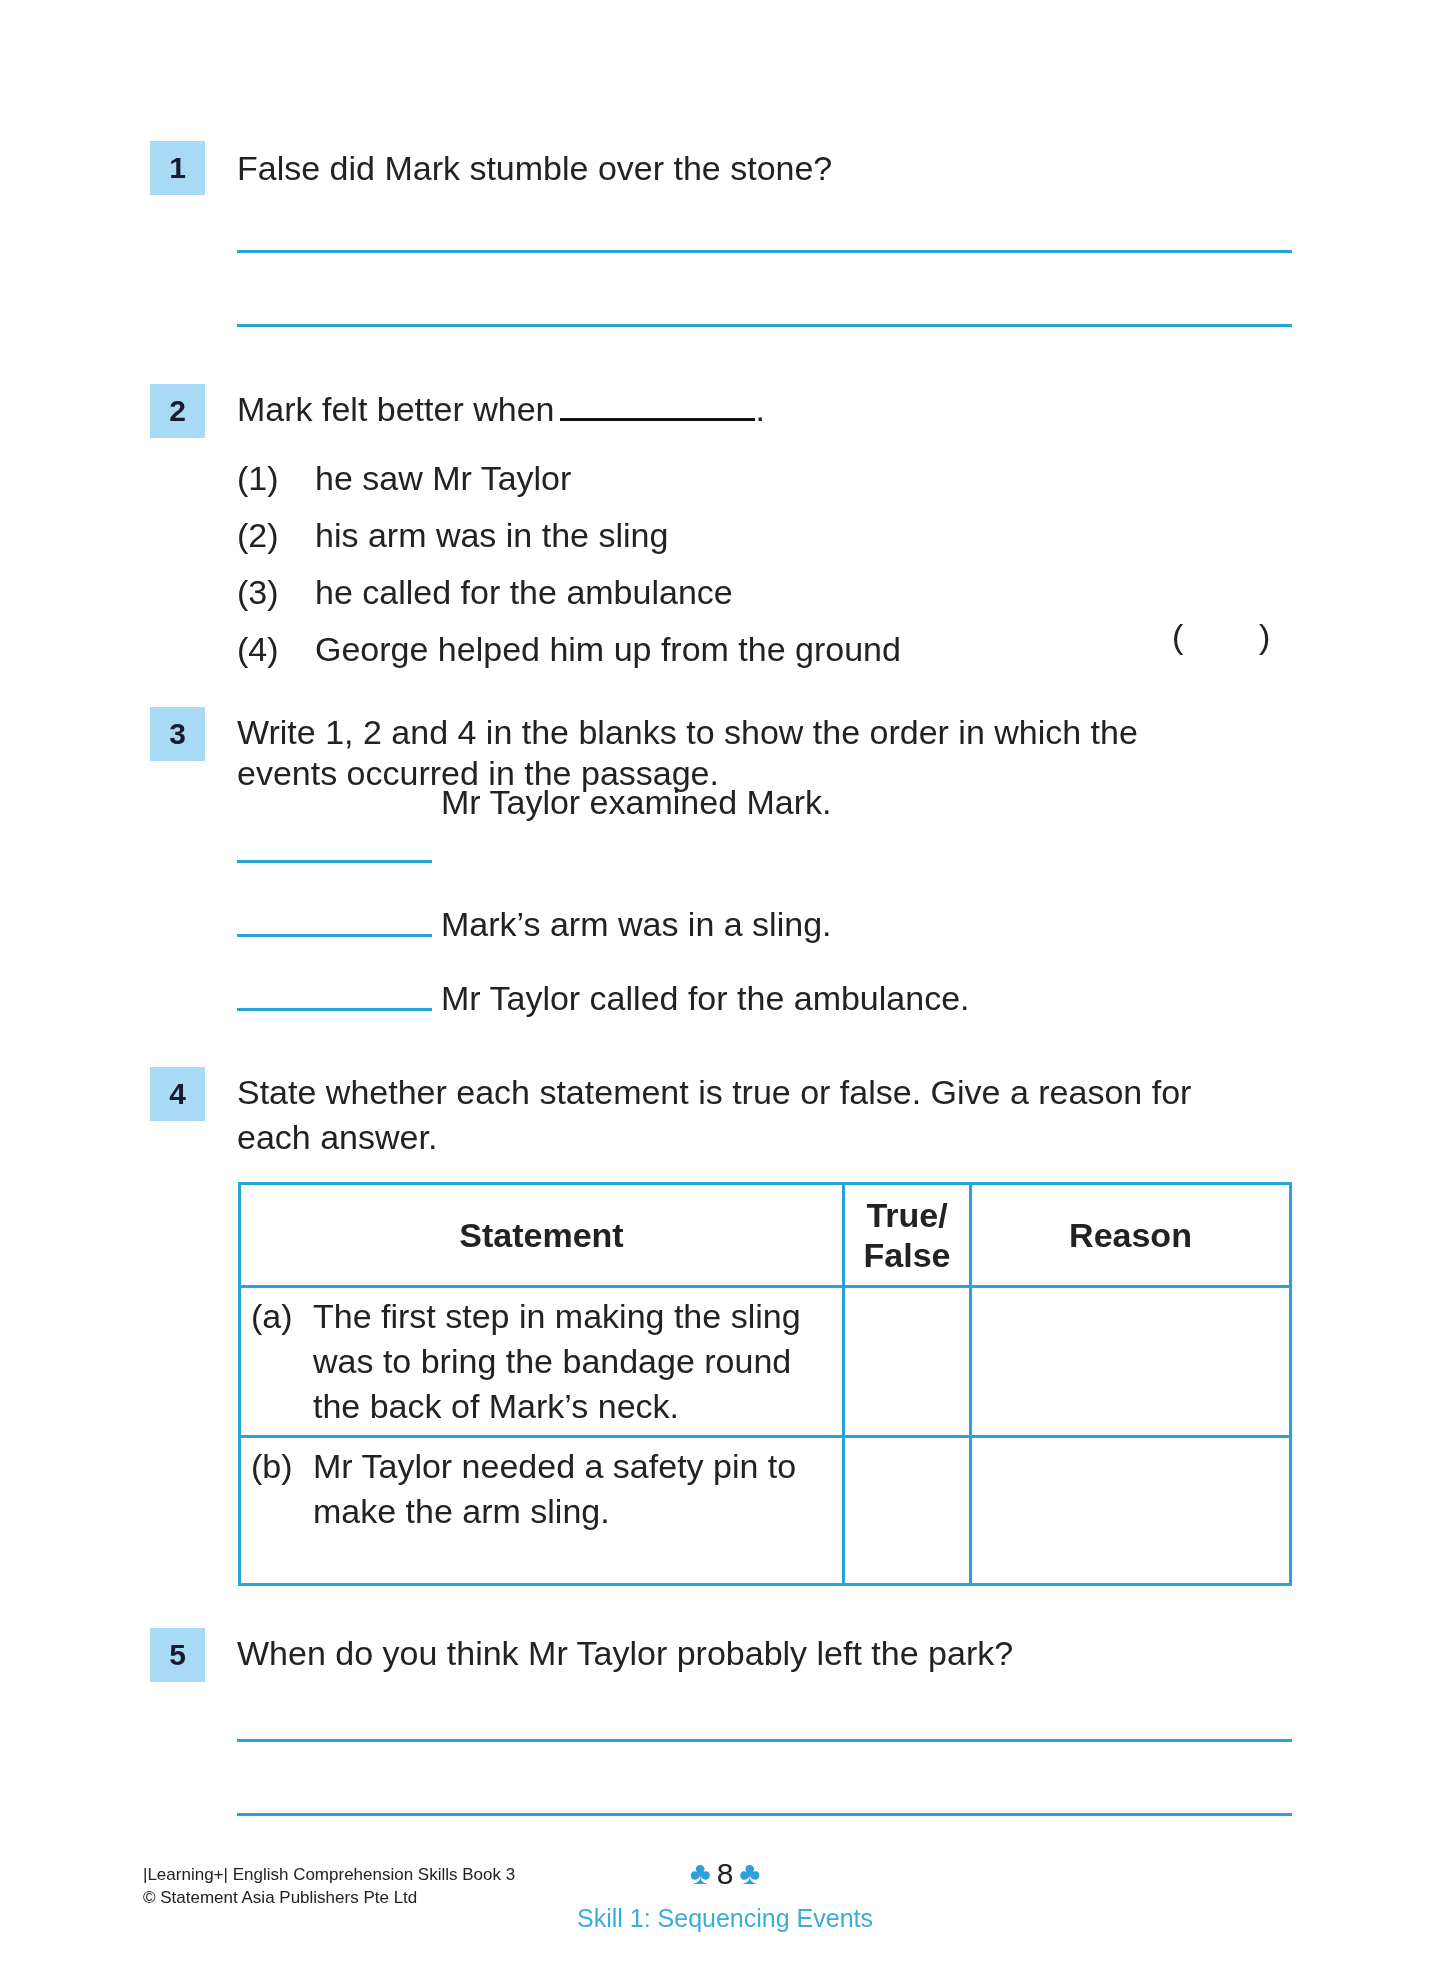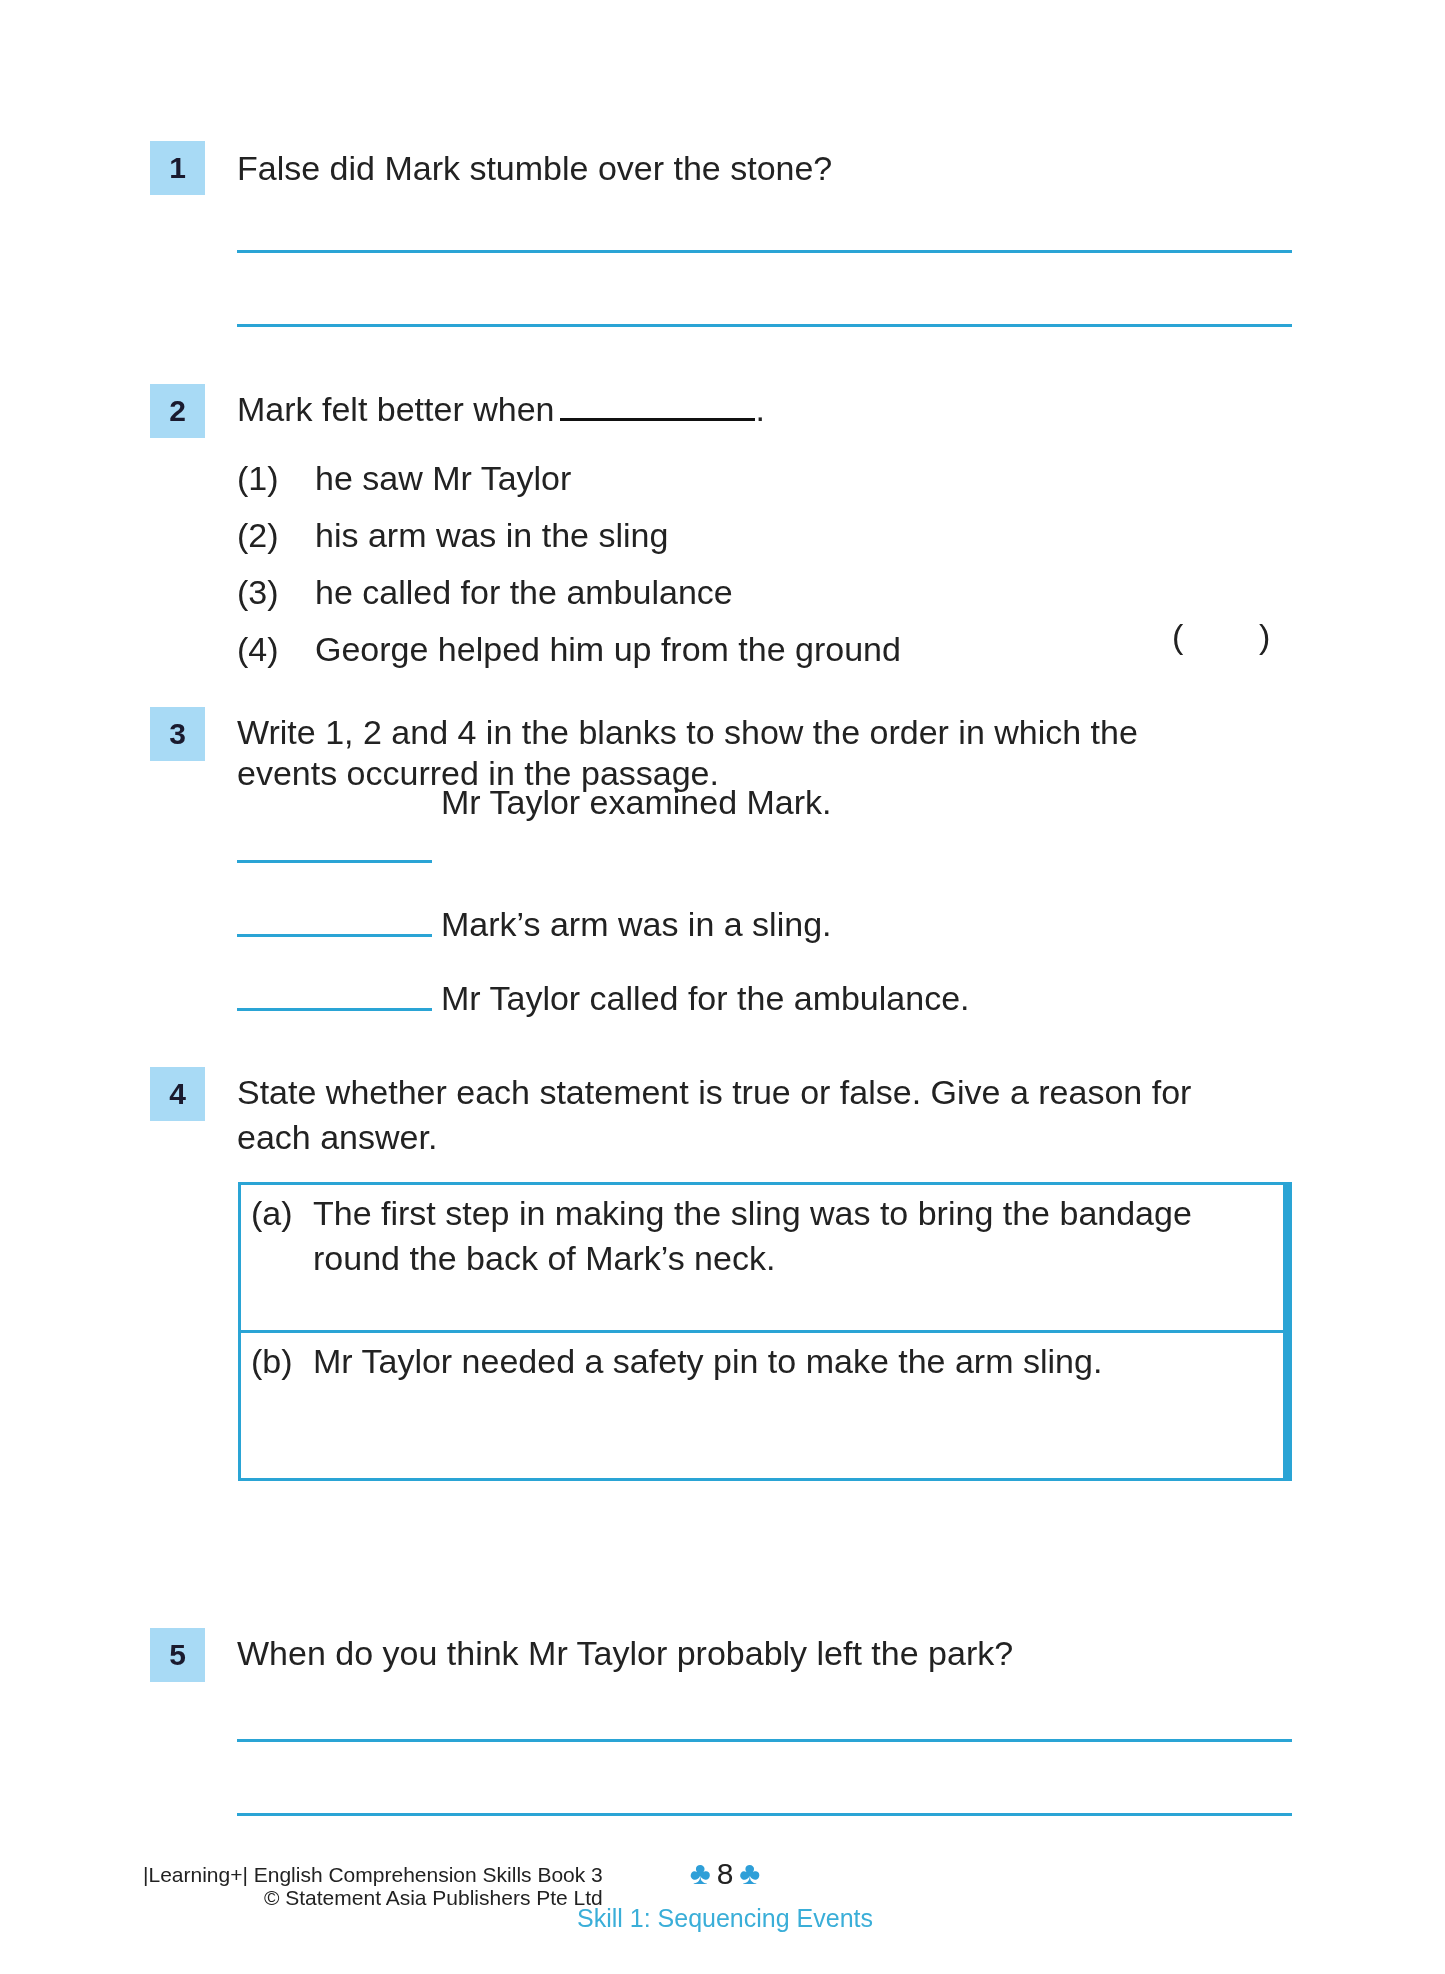--- a/index.html
+++ b/index.html
@@ -10,21 +10,21 @@
   .text { position:absolute; font-size:34px; color:#222; line-height:45px; }
   .line { position:absolute; height:3px; background:#2aa4d5; }
   .blank-black { display:inline-block; width:195px; height:3px; background:#111; vertical-align:baseline; margin-left:6px; }
   .opt { position:absolute; left:237px; font-size:34px;margin-top:16px; }
   .opt .n { display:inline-block; width:78px; }
   table.tf { position:absolute; left:238px; top:1182px; width:1054px; border-collapse:collapse; font-size:34px; }
   table.tf td, table.tf th { border:3px solid #2aa4d5; padding:0; vertical-align:top; }
   table.tf th { font-weight:bold; height:100px; vertical-align:middle; }
   .cell-stmt { padding:6px 10px; line-height:45px; display:flex; }
   .cell-stmt .lbl { width:62px; flex:none; }
-  .footer-left { position:absolute; left:143px; top:1863px; font-size:21px; line-height:23px; color:#222;text-align:right; }
+  .footer-left { position:absolute; left:143px; top:1863px; font-size:17px; line-height:23px; color:#222; }
   .footer-center { position:absolute; left:560px; top:1855px; width:330px; text-align:center; }
   .pg { font-size:30px; color:#222; display:flex; align-items:center; justify-content:center; gap:6px; }
   .skill { font-size:25px; color:#3aaed8; margin-top:12px; }
 </style>
 </head>
 <body>
 
 <div class="qnum" style="top:141px">1</div>
 <div class="text" style="left:237px;top:146px">False did Mark stumble over the stone?</div>
 <div class="line" style="left:237px;top:250px;width:1055px"></div>
@@ -47,20 +47,25 @@
 <div class="text" style="left:441px;top:902px">Mark’s arm was in a sling.</div>
 <div class="line" style="left:237px;top:1008px;width:195px"></div>
 <div class="text" style="left:441px;top:976px">Mr Taylor called for the ambulance.</div>
 
 <div class="qnum" style="top:1067px">4</div>
 <div class="text" style="left:237px;top:1070px">State whether each statement is true or false. Give a reason for</div>
 <div class="text" style="left:237px;top:1115px">each answer.</div>
 
 <table class="tf">
   <tbody>
+      <tr>
+    <th style="width:601px">Statement</th>
+    <th style="width:124px;line-height:40px">True/ False</th>
+    <th>Reason</th>
+  </tr>
   <tr style="height:148px">
     <td>
           <div class="cell-stmt">
             <span class="lbl">(a)</span>
             <span>The first step in making the sling was to bring the bandage round the back of Mark’s neck.</span>
           </div>
         </td>
     <td></td>
     <td></td>
   </tr>

